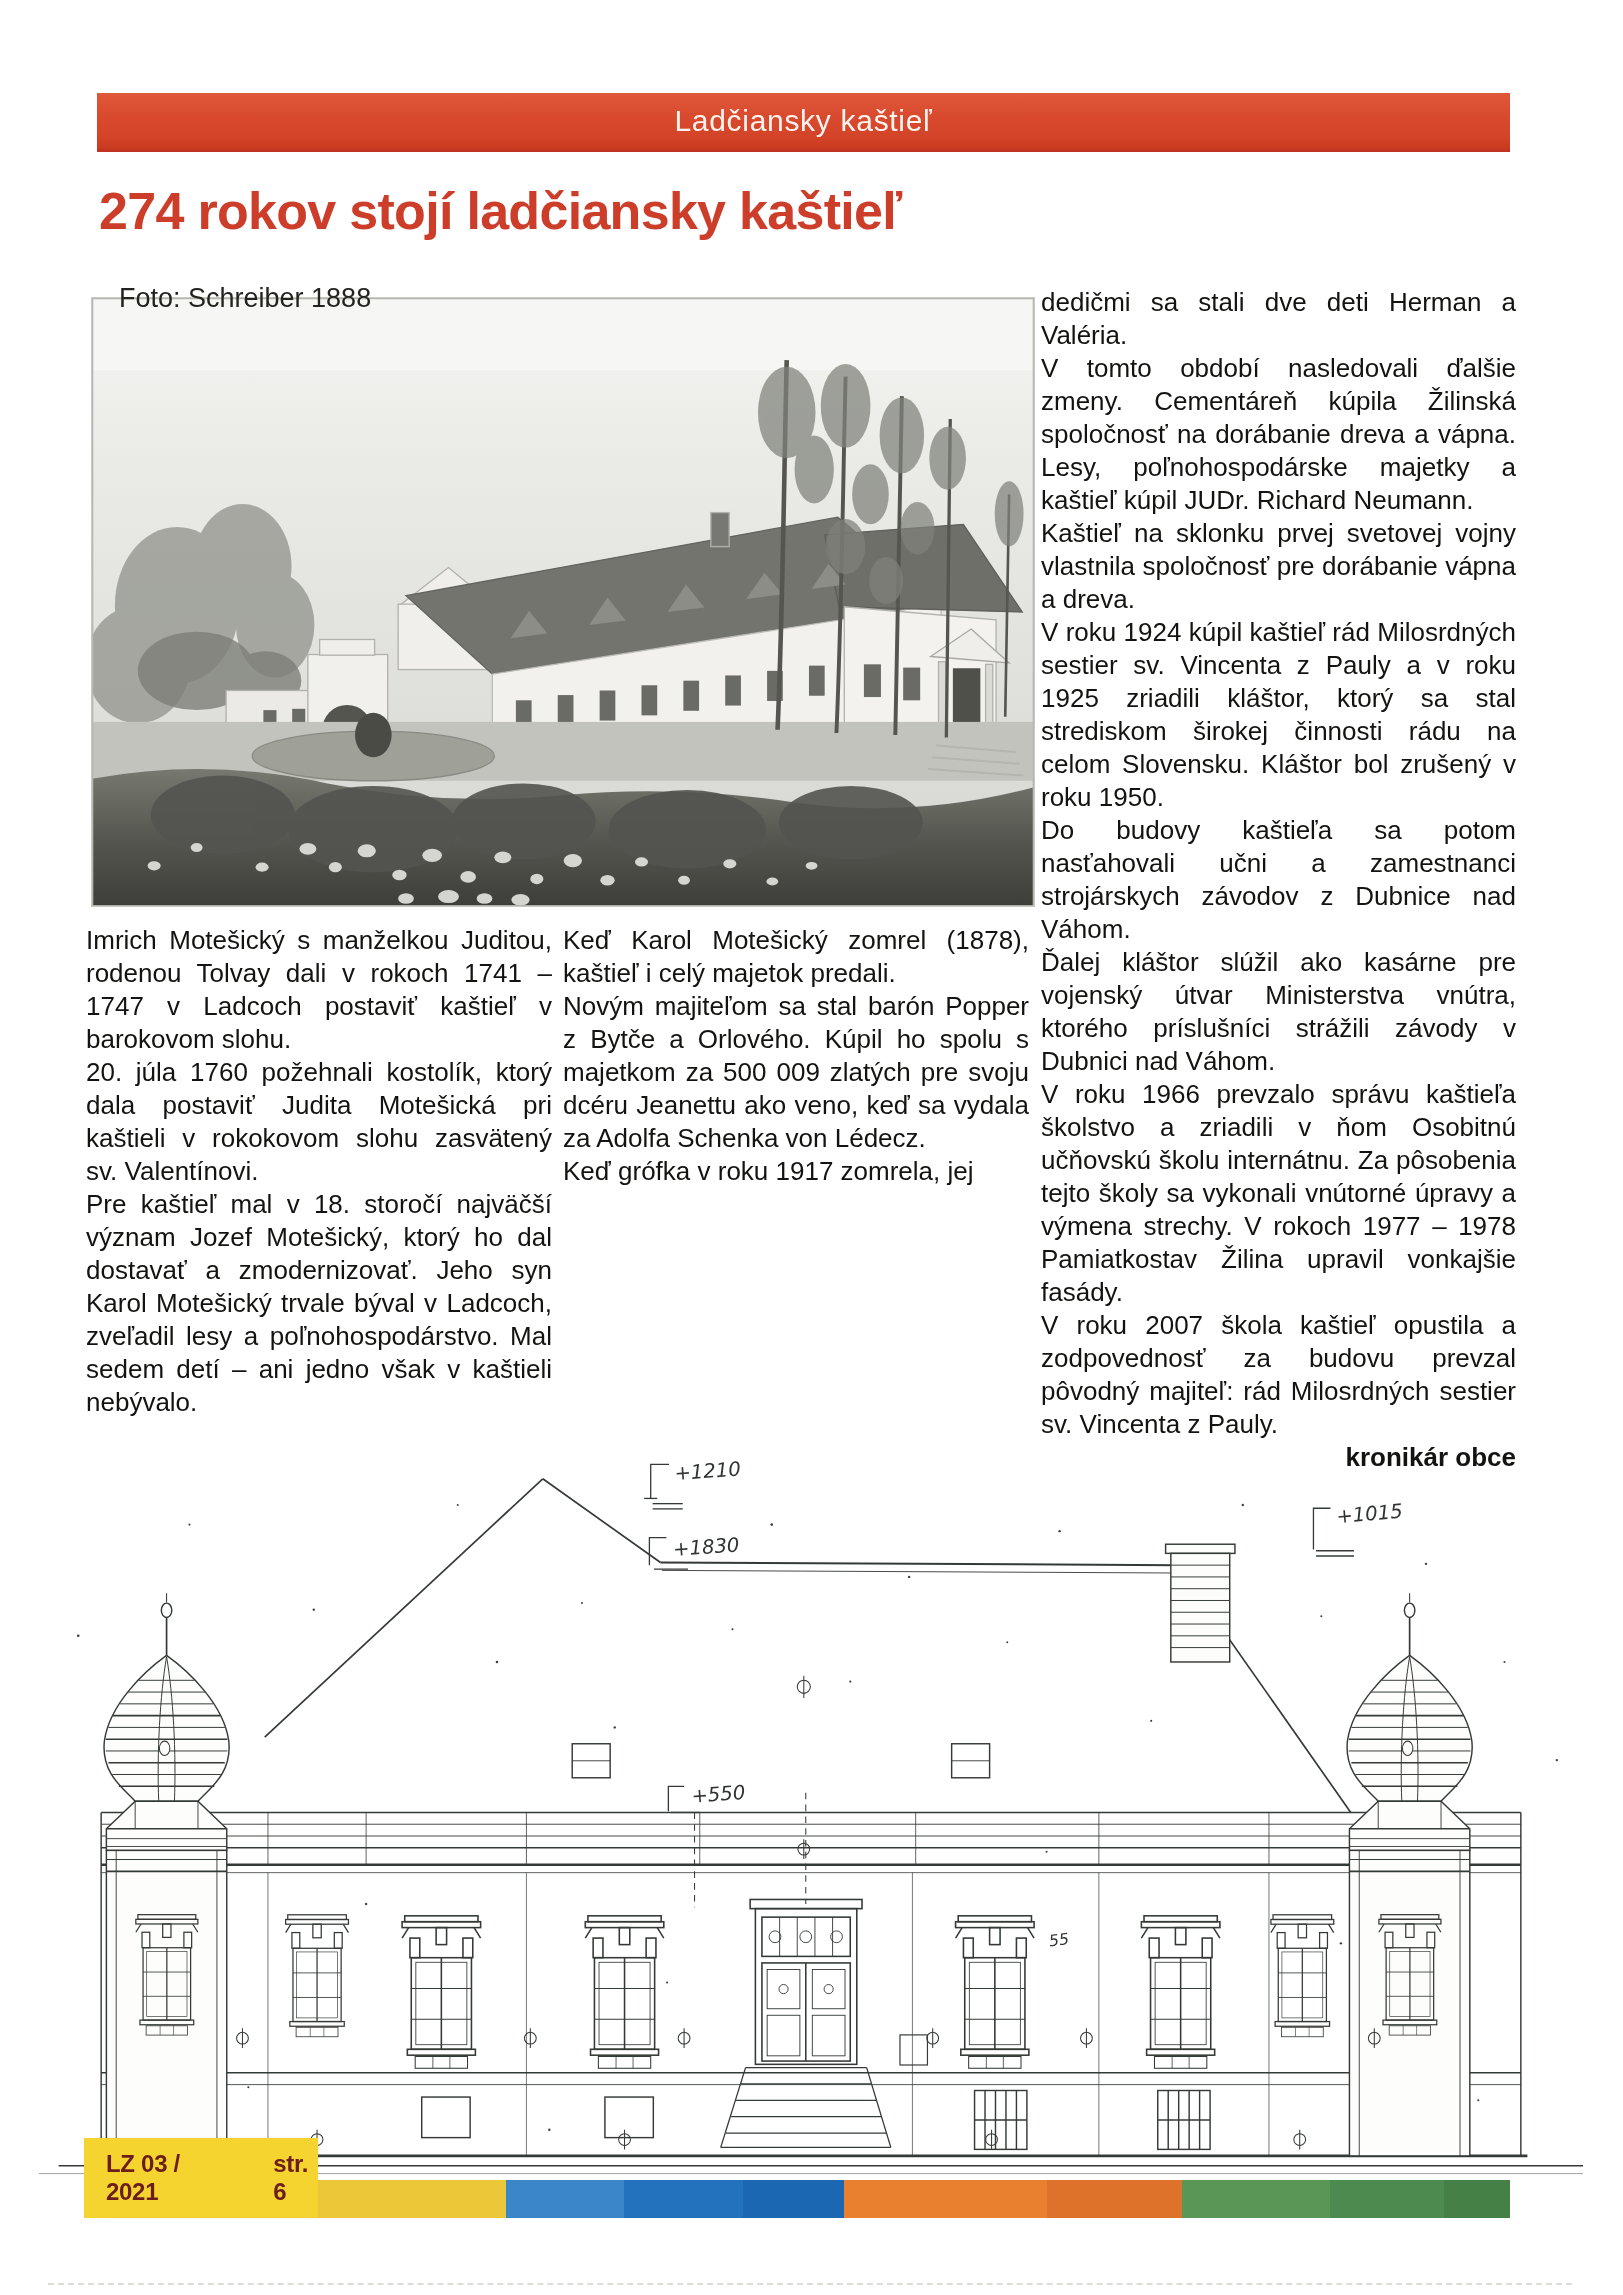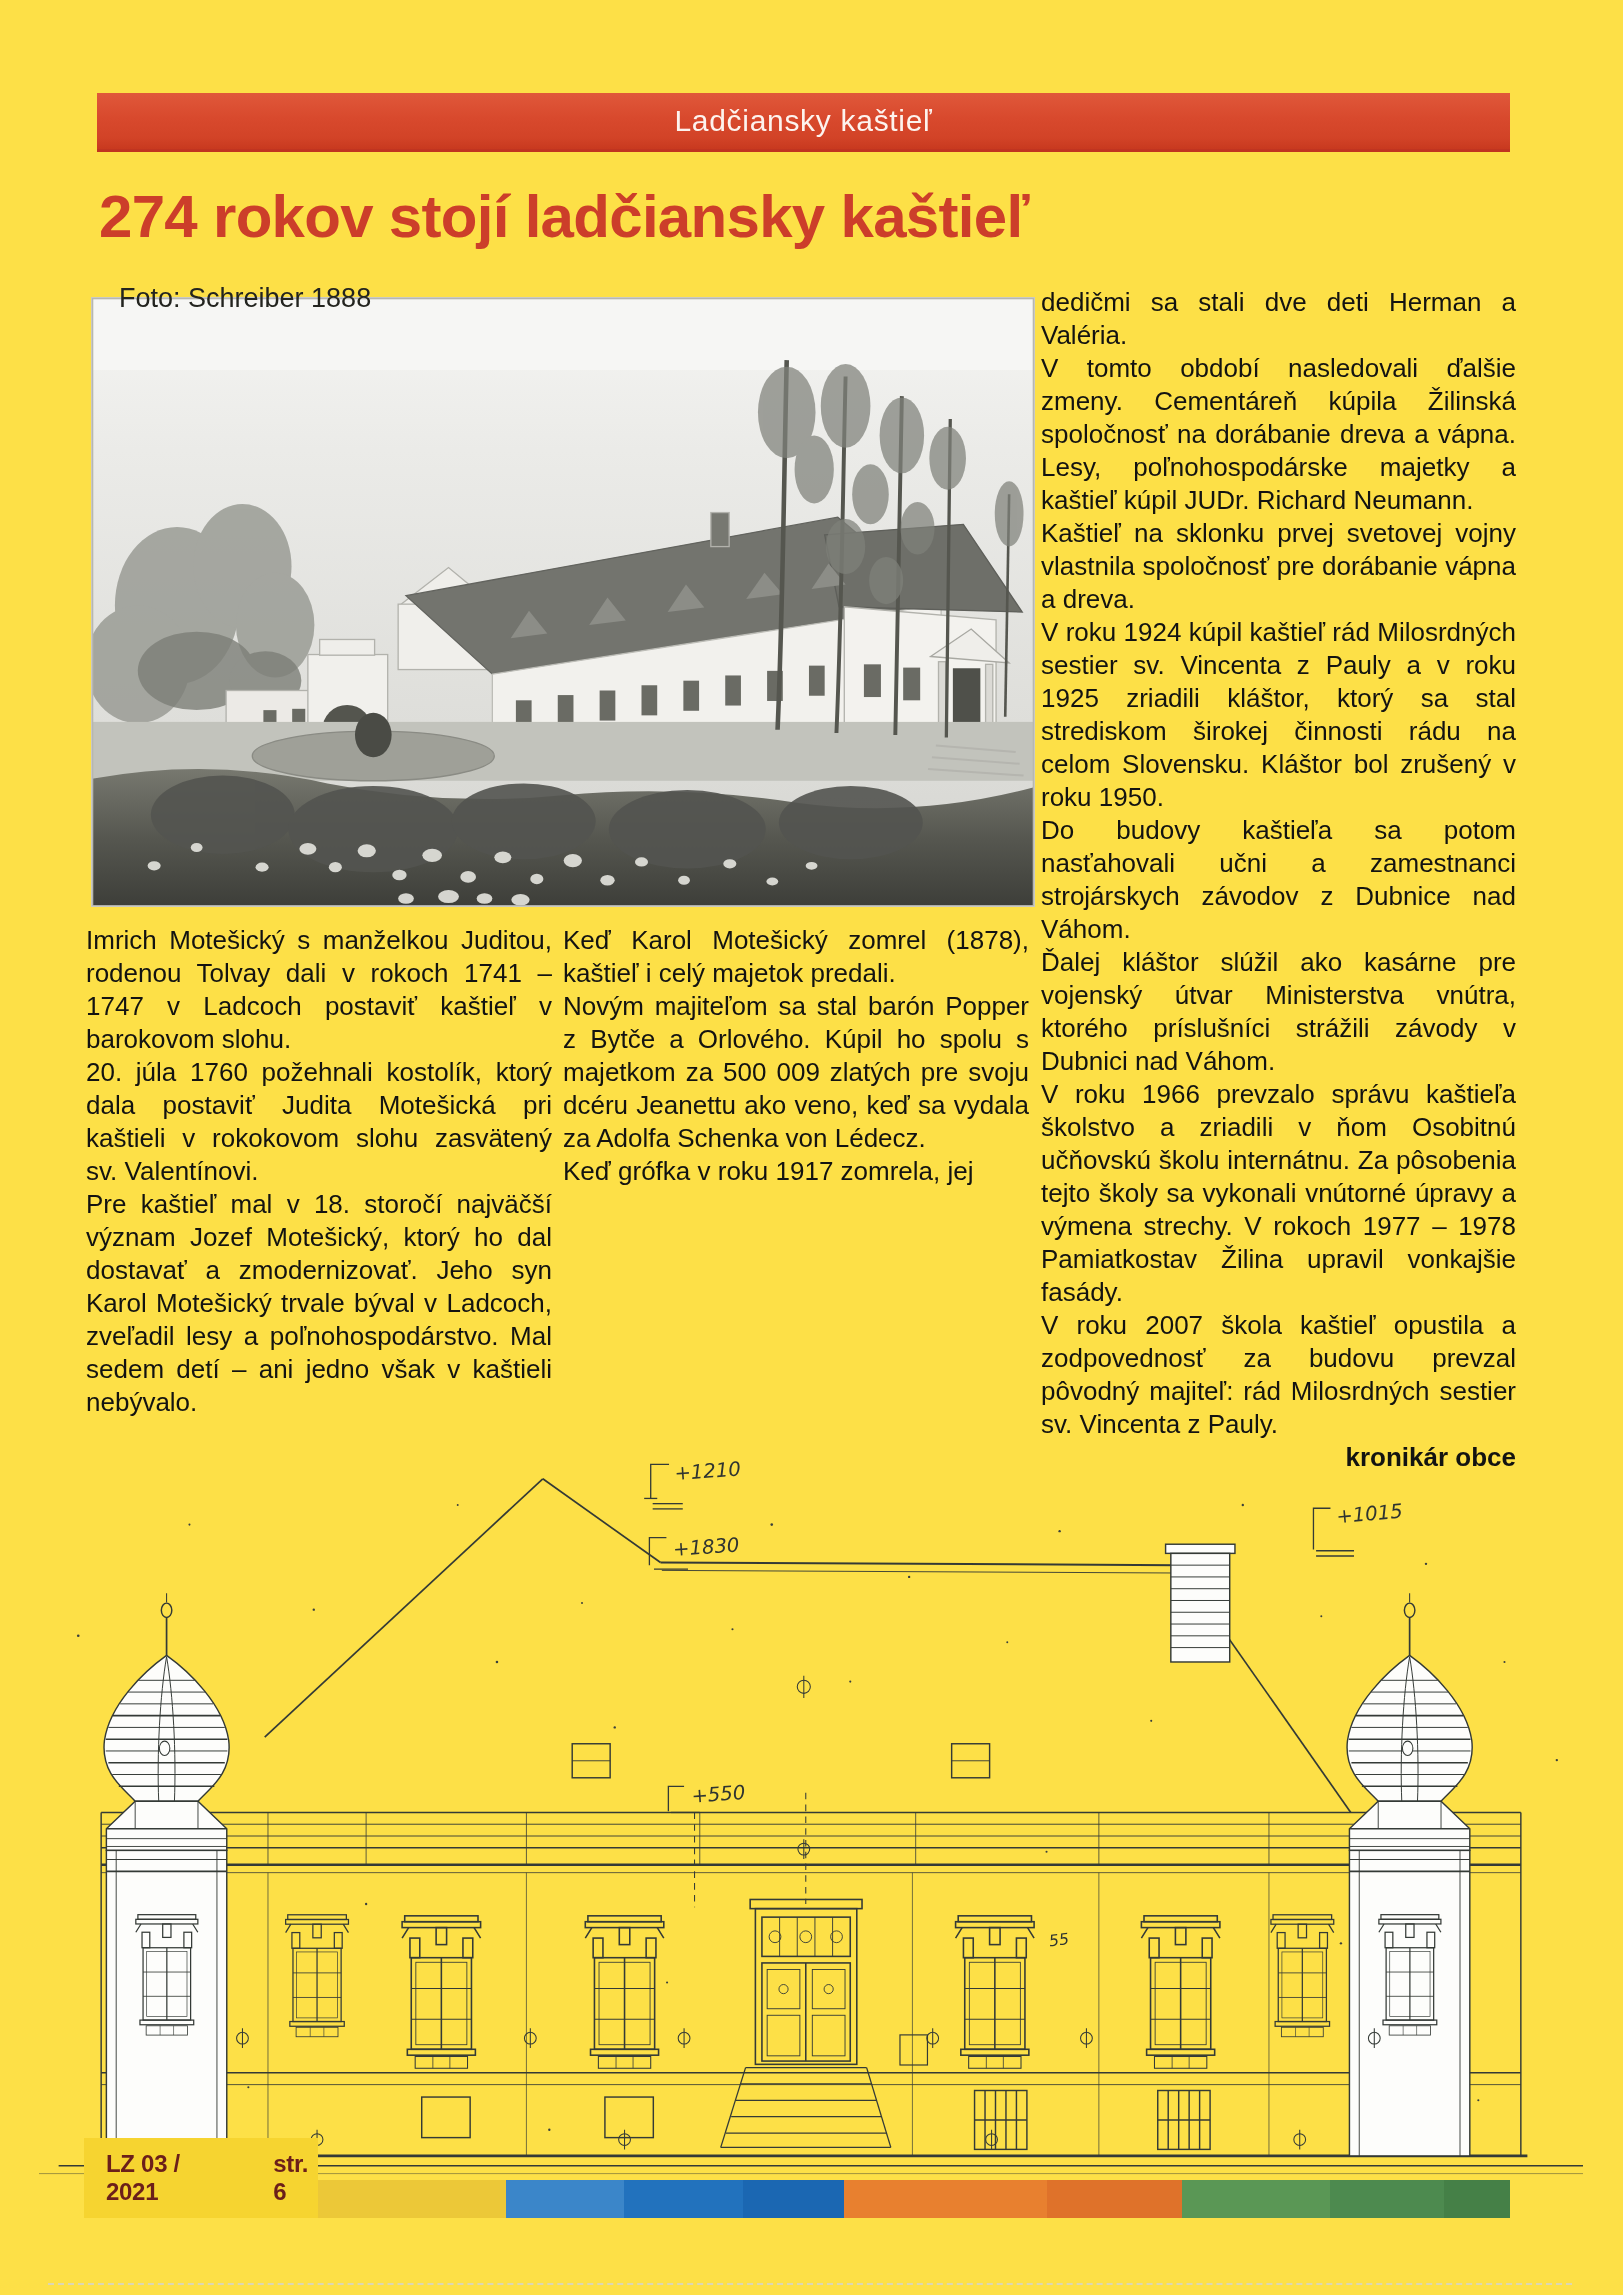--- a/index.html
+++ b/index.html
@@ -1,37 +1,37 @@
 <!DOCTYPE html>
 <html lang="sk" style="font-size:10.5px"><head>
 <meta charset="utf-8">
 <style>
   html,body{margin:0;padding:0;background:#e9e9e7;}
   .page{
     position:relative;
     width:1623px;height:2295px;
     margin:0 auto;
-    background:#fde047;
+    background:#ffffff;
     overflow:hidden;
     font-family:"Liberation Sans",sans-serif;
     color:#151515;
   }
   
   .band{
     position:absolute;left:97px;top:93px;width:1413px;height:56px;
     background:linear-gradient(180deg,#e0583a 0%,#d8492d 45%,#d24327 80%,#c8391f 100%);
     border-bottom:3.3px solid #c03420;
     display:flex;align-items:center;justify-content:center;
   }
   .band-title{
     color:#fdf3ee;font-size:30px;letter-spacing:0.7px;font-weight:400;
   }
   .headline{
     position:absolute;left:99px;top:182px;width:1446px;
-    font-size:60px;font-weight:bold;letter-spacing:-0.7px;
+    font-size:52px;font-weight:bold;letter-spacing:-0.7px;
     color:#cc3e2a;line-height:1.15;white-space:nowrap;
   }
   
   .photo-block{
     position:absolute;left:92px;top:298px;width:942px;height:608px;
     background:#f4f4f2;outline:0.7px solid #c9c9c3;
   }
   .photo-caption{
     position:absolute;left:119px;top:283px;
     font-size:27px;color:#23241f;z-index:5;

